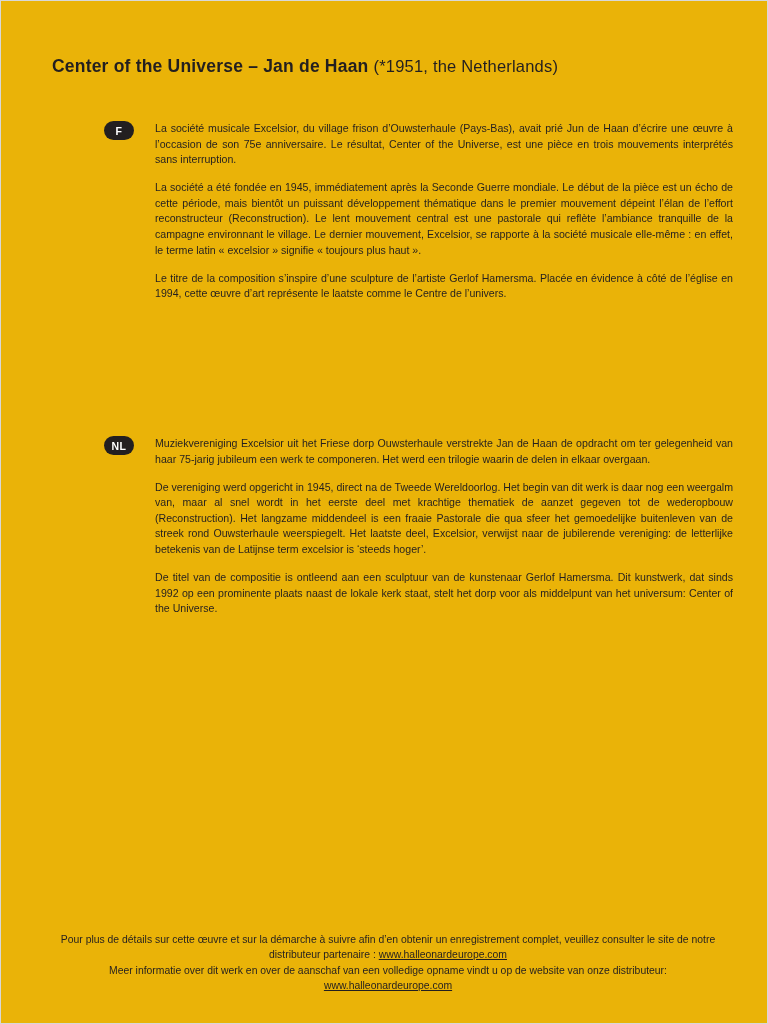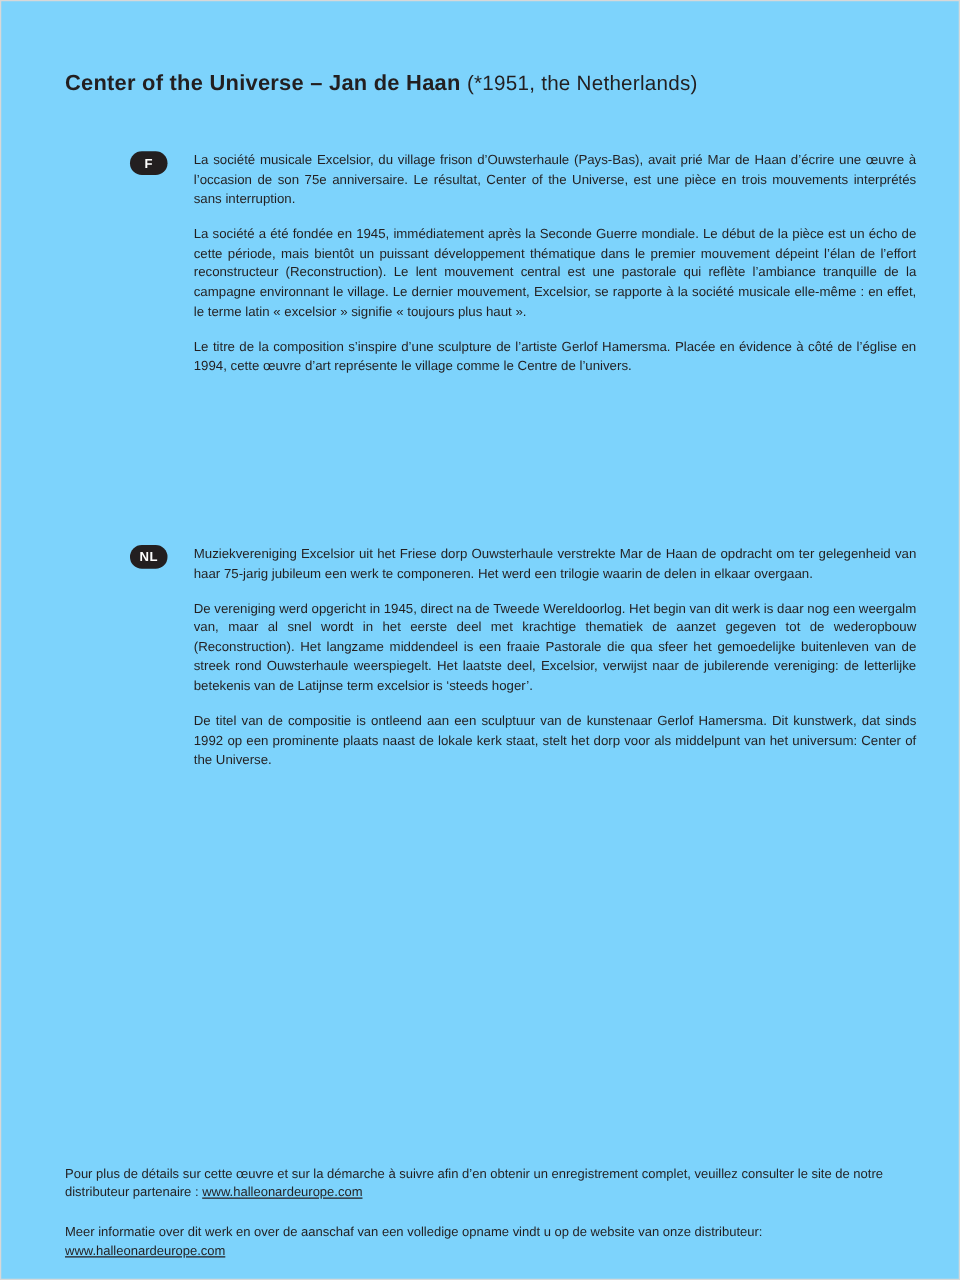--- a/index.html
+++ b/index.html
@@ -11,21 +11,21 @@
     width: 768px;
     height: 1024px;
     position: relative;
     font-family: "Liberation Sans", sans-serif;
     color: #231f20;
     overflow: hidden;
   }
   .page {
     position: absolute;
     inset: 0;
-    background: #7dd3fc;
+    background: #eab308;
   }
   
   .page::after {
     content: "";
     position: absolute;
     left: 0; top: 0; right: 0; bottom: 0;
     border: 1px solid #d8d8d8;
     pointer-events: none;
   }
 
@@ -87,50 +87,51 @@
   .footer {
     position: absolute;
     left: 52px;
     top: 932px;
     width: 672px;
   }
   .footer-line {
     font-size: 10.4px;
     line-height: 15.4px;
     color: #231f20;
+    text-align: center;
   }
   .footer-line .link {
     text-decoration: underline;
     color: #231f20;
   }
-  .footer-line.second { margin-top: 16px; }
+  .footer-line.second { margin-top: 0; }
 </style>
 </head>
 <body>
 
 <div class="page">
 
   <div class="title">
     <span>Center of the Universe – Jan de Haan</span>
     <span class="sub">(*1951, the Netherlands)</span>
   </div>
 
   <div class="block block-f">
     <div class="lang-badge">F</div>
     <div class="text-col">
-      <p class="para">La société musicale Excelsior, du village frison d’Ouwsterhaule (Pays-Bas), avait prié Mar de Haan d’écrire une œuvre à l’occasion de son 75e anniversaire. Le résultat, Center of the Universe, est une pièce en trois mouvements interprétés sans interruption.</p>
+      <p class="para">La société musicale Excelsior, du village frison d’Ouwsterhaule (Pays-Bas), avait prié Jun de Haan d’écrire une œuvre à l’occasion de son 75e anniversaire. Le résultat, Center of the Universe, est une pièce en trois mouvements interprétés sans interruption.</p>
       <p class="para">La société a été fondée en 1945, immédiatement après la Seconde Guerre mondiale. Le début de la pièce est un écho de cette période, mais bientôt un puissant développement thématique dans le premier mouvement dépeint l’élan de l’effort reconstructeur (Reconstruction). Le lent mouvement central est une pastorale qui reflète l’ambiance tranquille de la campagne environnant le village. Le dernier mouvement, Excelsior, se rapporte à la société musicale elle-même&nbsp;: en effet, le terme latin « excelsior » signifie « toujours plus haut ».</p>
-      <p class="para">Le titre de la composition s’inspire d’une sculpture de l’artiste Gerlof Hamersma. Placée en évidence à côté de l’église en 1994, cette œuvre d’art représente le village comme le Centre de l’univers.</p>
+      <p class="para">Le titre de la composition s’inspire d’une sculpture de l’artiste Gerlof Hamersma. Placée en évidence à côté de l’église en 1994, cette œuvre d’art représente le laatste comme le Centre de l’univers.</p>
     </div>
   </div>
 
   <div class="block block-nl">
     <div class="lang-badge">NL</div>
     <div class="text-col">
-      <p class="para">Muziekvereniging Excelsior uit het Friese dorp Ouwsterhaule verstrekte Mar de Haan de opdracht om ter gelegenheid van haar 75-jarig jubileum een werk te componeren. Het werd een trilogie waarin de delen in elkaar overgaan.</p>
+      <p class="para">Muziekvereniging Excelsior uit het Friese dorp Ouwsterhaule verstrekte Jan de Haan de opdracht om ter gelegenheid van haar 75-jarig jubileum een werk te componeren. Het werd een trilogie waarin de delen in elkaar overgaan.</p>
       <p class="para">De vereniging werd opgericht in 1945, direct na de Tweede Wereldoorlog. Het begin van dit werk is daar nog een weergalm van, maar al snel wordt in het eerste deel met krachtige thematiek de aanzet gegeven tot de wederopbouw (Reconstruction). Het langzame middendeel is een fraaie Pastorale die qua sfeer het gemoedelijke buitenleven van de streek rond Ouwsterhaule weerspiegelt. Het laatste deel, Excelsior, verwijst naar de jubilerende vereniging: de letterlijke betekenis van de Latijnse term excelsior is ‘steeds hoger’.</p>
       <p class="para">De titel van de compositie is ontleend aan een sculptuur van de kunstenaar Gerlof Hamersma. Dit kunstwerk, dat sinds 1992 op een prominente plaats naast de lokale kerk staat, stelt het dorp voor als middelpunt van het universum: Center of the Universe.</p>
     </div>
   </div>
 
   <div class="footer">
     <div class="footer-line">
       <span>Pour plus de détails sur cette œuvre et sur la démarche à suivre afin d’en obtenir un enregistrement complet, veuillez consulter le site de notre distributeur partenaire&nbsp;: </span><a class="link" href="#">www.halleonardeurope.com</a>
     </div>
     <div class="footer-line second">

